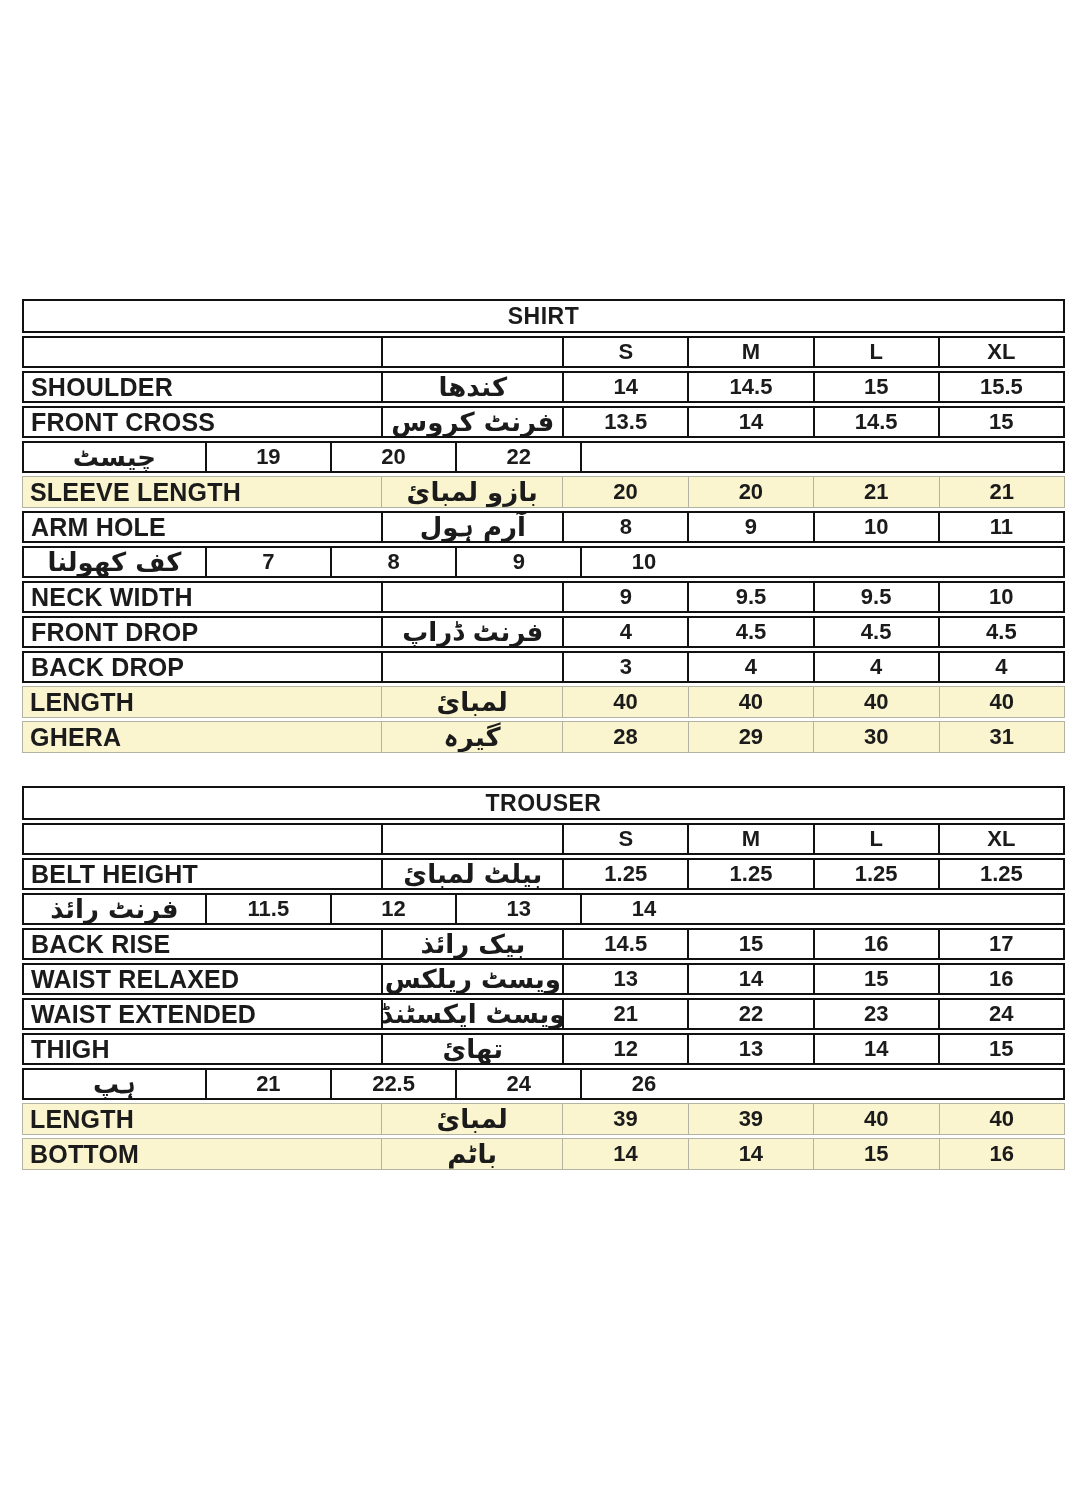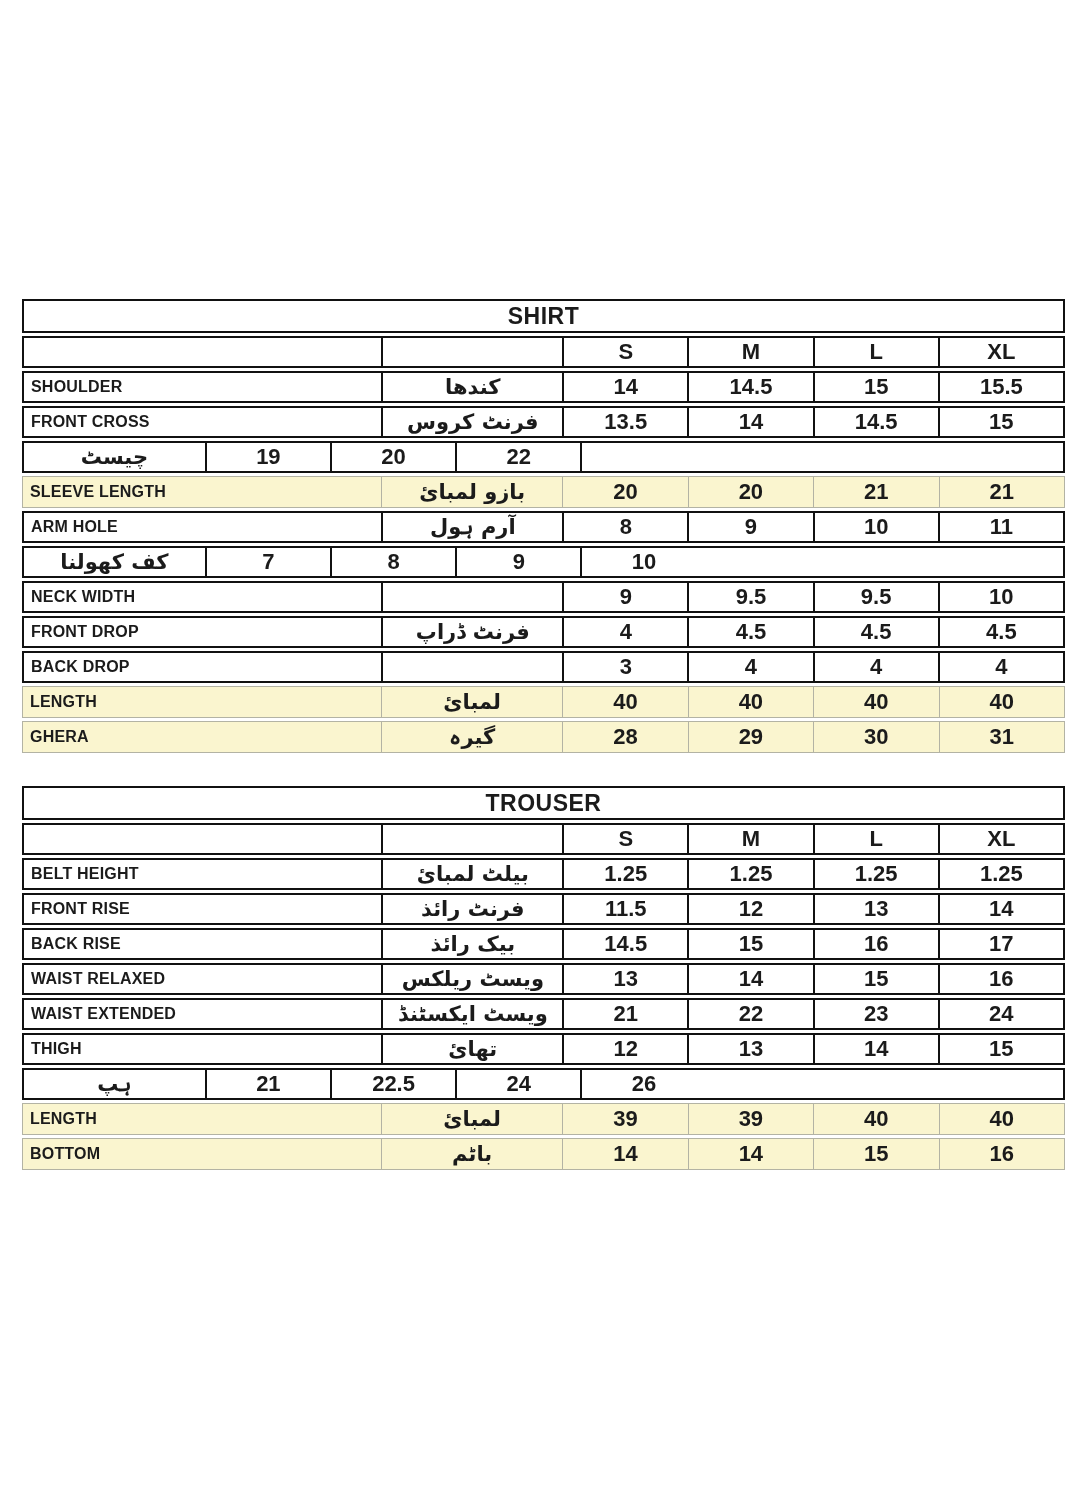--- a/index.html
+++ b/index.html
@@ -48,29 +48,29 @@
     overflow: hidden;
     white-space: nowrap;
   }
   .cell + .cell { border-left: 2px solid var(--border, #111111); }
   .row.highlight .cell + .cell { border-left: 1px solid var(--highlight-border, #b3b3a4); }
 
   .cell-label {
     width: 34.4%;
     justify-content: flex-start;
     padding-left: 7px;
-    font-size: 16px;
+    font-size: 25px;
     font-weight: 700;
     letter-spacing: 0.2px;
   }
   .cell-urdu {
     width: 17.4%;
     justify-content: center;
     direction: rtl;
-    font-size: 21px;
+    font-size: 26px;
     font-weight: 700;
     font-family: "DejaVu Sans", "Liberation Sans", sans-serif;
   }
   .cell-size {
     width: 12.05%;
     justify-content: center;
     font-size: 22px;
     font-weight: 700;
   }
   .title-text {
@@ -203,21 +203,20 @@
     <div class="rows-container">
         <div class="row data-row">
     <div class="cell cell-label">BELT HEIGHT</div>
     <div class="cell cell-urdu">بیلٹ لمبائ</div>
     <div class="cell cell-size">1.25</div>
     <div class="cell cell-size">1.25</div>
     <div class="cell cell-size">1.25</div>
     <div class="cell cell-size">1.25</div>
   </div>
         <div class="row data-row">
-    <div class="cell cell-label">FRONT RISE</div>
     <div class="cell cell-urdu">فرنٹ رائذ</div>
     <div class="cell cell-size">11.5</div>
     <div class="cell cell-size">12</div>
     <div class="cell cell-size">13</div>
     <div class="cell cell-size">14</div>
   </div>
         <div class="row data-row">
     <div class="cell cell-label">BACK RISE</div>
     <div class="cell cell-urdu">بیک رائذ</div>
     <div class="cell cell-size">14.5</div>

